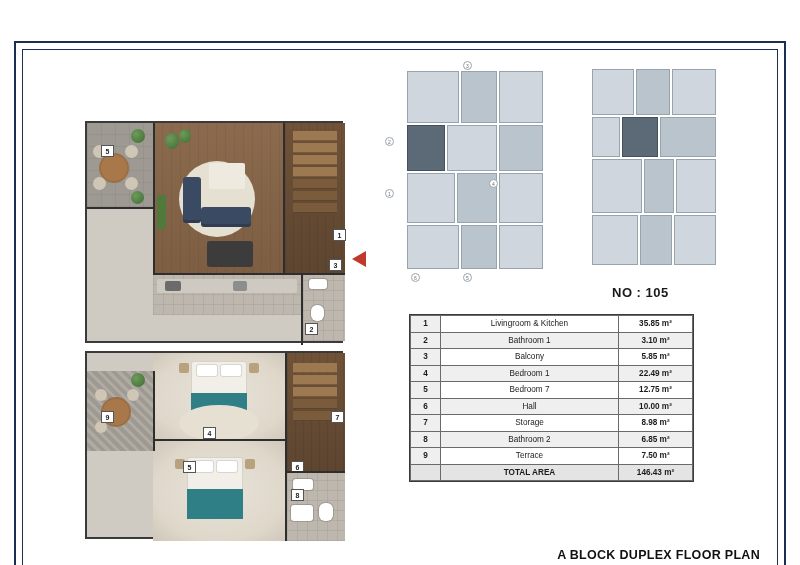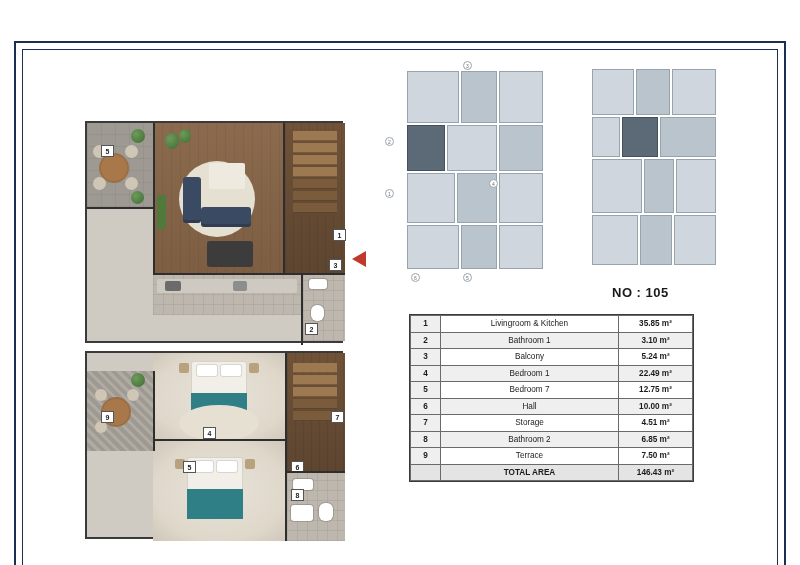--- a/index.html
+++ b/index.html
@@ -356,55 +356,56 @@
           <td class="c-area">35.85 m²</td>
         </tr>
         <tr class="alt">
           <td class="c-no">2</td>
           <td class="c-name">Bathroom 1</td>
           <td class="c-area">3.10 m²</td>
         </tr>
         <tr>
           <td class="c-no">3</td>
           <td class="c-name">Balcony</td>
-          <td class="c-area">5.24 m²</td>
+          <td class="c-area">5.85 m²</td>
         </tr>
         <tr class="alt">
           <td class="c-no">4</td>
           <td class="c-name">Bedroom 1</td>
           <td class="c-area">22.49 m²</td>
         </tr>
         <tr>
           <td class="c-no">5</td>
           <td class="c-name">Bedroom 7</td>
           <td class="c-area">12.75 m²</td>
         </tr>
         <tr class="alt">
           <td class="c-no">6</td>
           <td class="c-name">Hall</td>
           <td class="c-area">10.00 m²</td>
         </tr>
         <tr>
           <td class="c-no">7</td>
           <td class="c-name">Storage</td>
-          <td class="c-area">4.51 m²</td>
+          <td class="c-area">8.98 m²</td>
         </tr>
         <tr class="alt">
           <td class="c-no">8</td>
           <td class="c-name">Bathroom 2</td>
           <td class="c-area">6.85 m²</td>
         </tr>
         <tr>
           <td class="c-no">9</td>
           <td class="c-name">Terrace</td>
           <td class="c-area">7.50 m²</td>
         </tr>
         <tr class="total">
           <td class="c-no"></td>
           <td class="c-name">TOTAL AREA</td>
           <td class="c-area">146.43 m²</td>
         </tr>
       </tbody>
     </table>
   </div>
 
+  <div id="plan-title">A BLOCK DUPLEX FLOOR PLAN</div>
 
 </div>
 
 </body></html>

